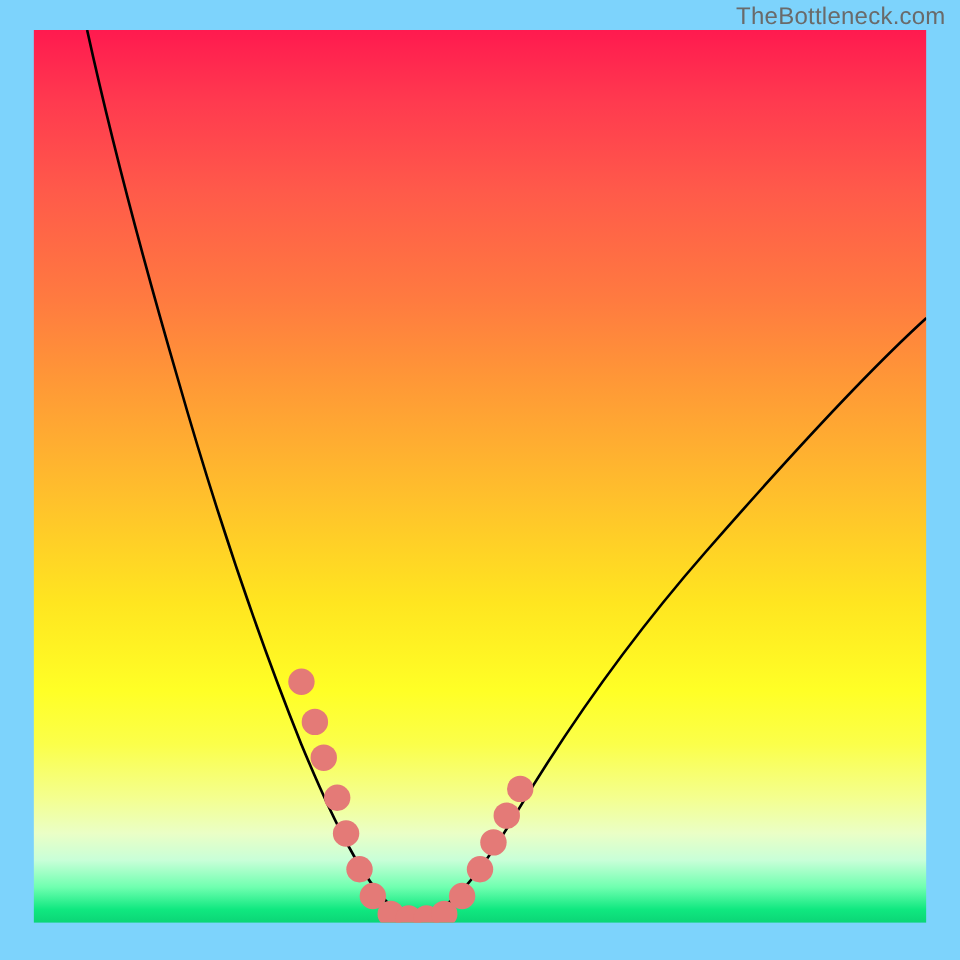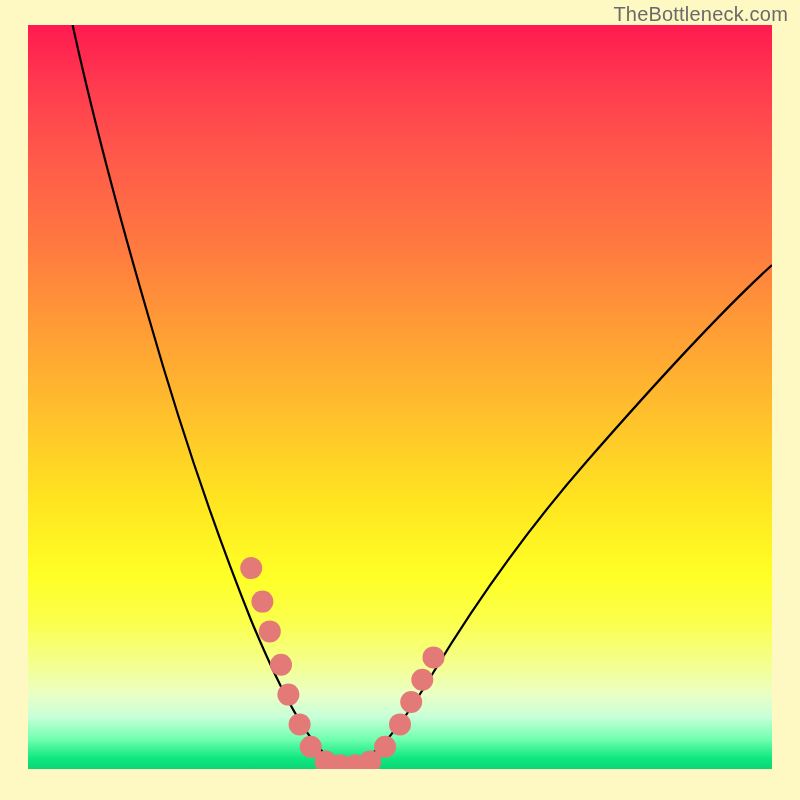--- a/index.html
+++ b/index.html
@@ -10,21 +10,21 @@
     background: #000;
     overflow: hidden;
     font-family: Arial, Helvetica, sans-serif;
   }
   .frame {
     position: absolute;
     top: 0;
     left: 0;
     width: 800px;
     height: 800px;
-    background: #fef9c3;
+    background: #7dd3fc;
   }
   .plot-area {
     position: absolute;
     top: 25px;
     left: 28px;
     width: 744px;
     height: 744px;
     overflow: hidden;
   }
   .gradient {

